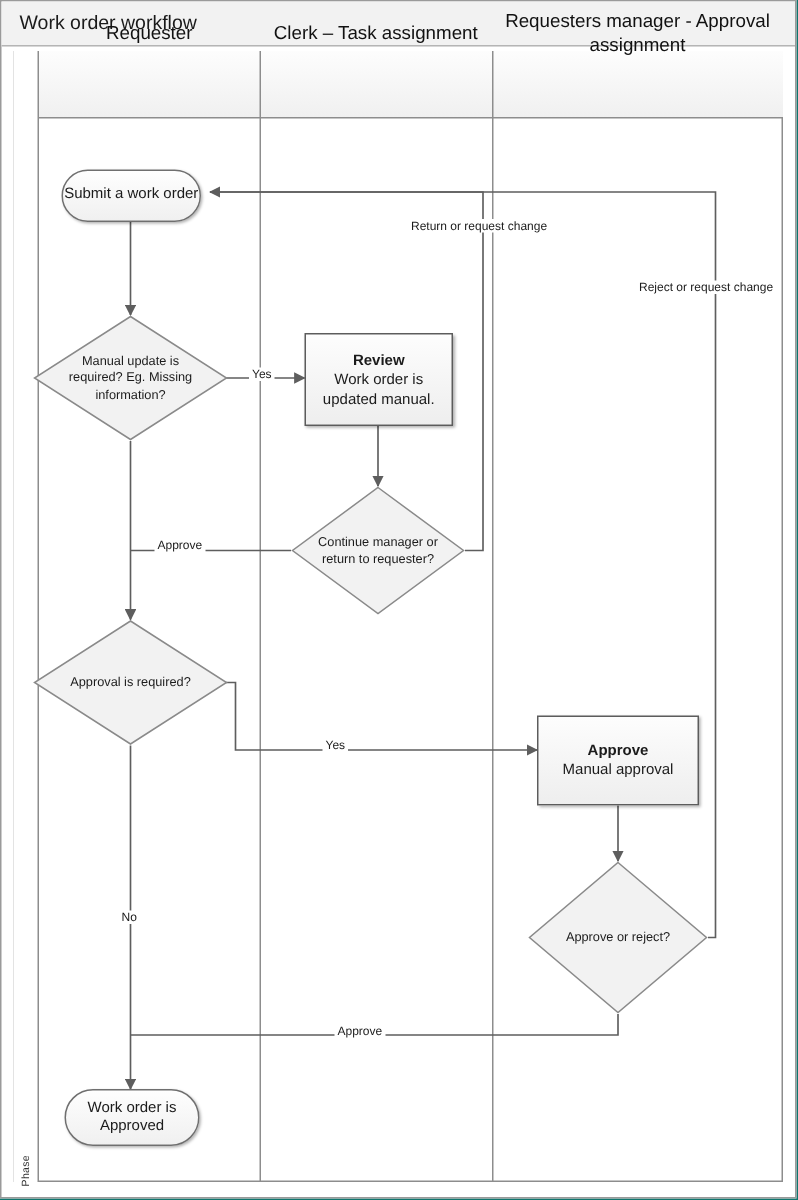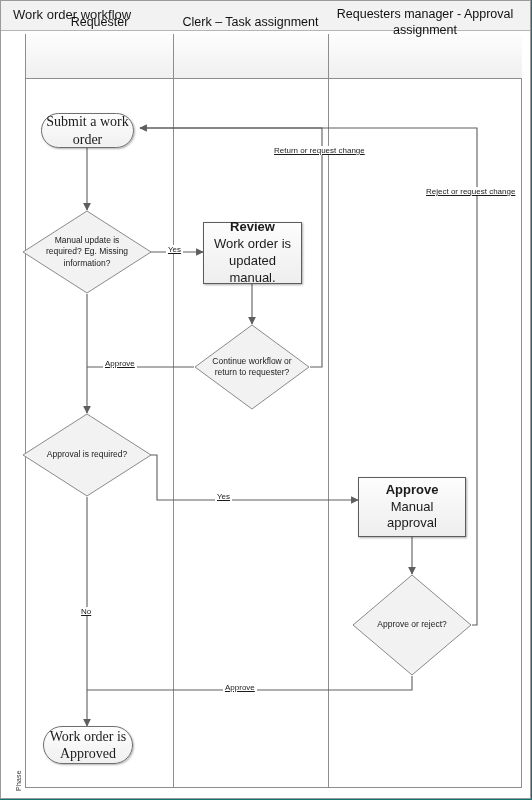--- a/index.html
+++ b/index.html
@@ -105,35 +105,34 @@
     box-sizing: border-box;
   }
   .terminator {
     border: 1px solid #6f6f6f;
     border-radius: 999px;
     background: linear-gradient(to bottom,#fefefe 0%,#f0f0f0 100%);
     display: flex;
     align-items: center;
     justify-content: center;
     text-align: center;
-    font-size: 14px;
+    font-size: 10px;
     color: #1b1b1b;
     line-height: 1.25;
     box-shadow: 1px 1px 2px rgba(0,0,0,0.30);
-    font-family: Liberation Serif, serif;
   }
   .process {
     border: 1px solid #5c5c5c;
     background: linear-gradient(to bottom,#fdfdfd 0%,#eeeeee 100%);
     display: flex;
     flex-direction: column;
     align-items: center;
     justify-content: center;
     text-align: center;
-    font-size: 13px;
+    font-size: 10px;
     color: #1b1b1b;
     line-height: 1.3;
     padding: 2px 5px;
     box-shadow: 1px 1px 2px rgba(0,0,0,0.32);
   }
   .process .p-title {
     font-weight: bold;
   }
   .decision-wrap {
     position: absolute;
@@ -165,21 +164,20 @@
     width: 532px; height: 800px;
     pointer-events: none;
   }
   .edge-label {
     position: absolute;
     font-size: 8px;
     color: #1b1b1b;
     background: #ffffff;
     padding: 0 2px;
     white-space: nowrap;
-    text-decoration: underline;
   }
 </style>
 </head>
 <body>
 
 <div id="canvas">
 
   <div class="outer-frame"></div>
 
   <div class="title-bar">
@@ -253,21 +251,21 @@
 
   <div class="shape process" style="left:203px; top:222px; width:99px; height:62px;">
     <span class="p-title">Review</span>
     <span>Work order is updated manual.</span>
   </div>
 
   <div class="decision-wrap" style="left:194px; top:324px; width:116px; height:86px;">
     <svg width="116" height="86" viewBox="0 0 116 86">
       <polygon points="58,1 115,43 58,85 1,43" fill="#f2f2f2" stroke="#8a8a8a" stroke-width="1"></polygon>
     </svg>
-    <div class="decision-text" style="padding:0 10px;">Continue workflow or return to requester?</div>
+    <div class="decision-text" style="padding:0 10px;">Continue manager or return to requester?</div>
   </div>
 
   <div class="decision-wrap" style="left:22px; top:413px; width:130px; height:84px;">
     <svg width="130" height="84" viewBox="0 0 130 84">
       <polygon points="65,1 129,42 65,83 1,42" fill="#f2f2f2" stroke="#8a8a8a" stroke-width="1"></polygon>
     </svg>
     <div class="decision-text" style="padding:0 8px;">Approval is required?</div>
   </div>
 
   <div class="shape process" style="left:358px; top:477px; width:108px; height:60px;">

